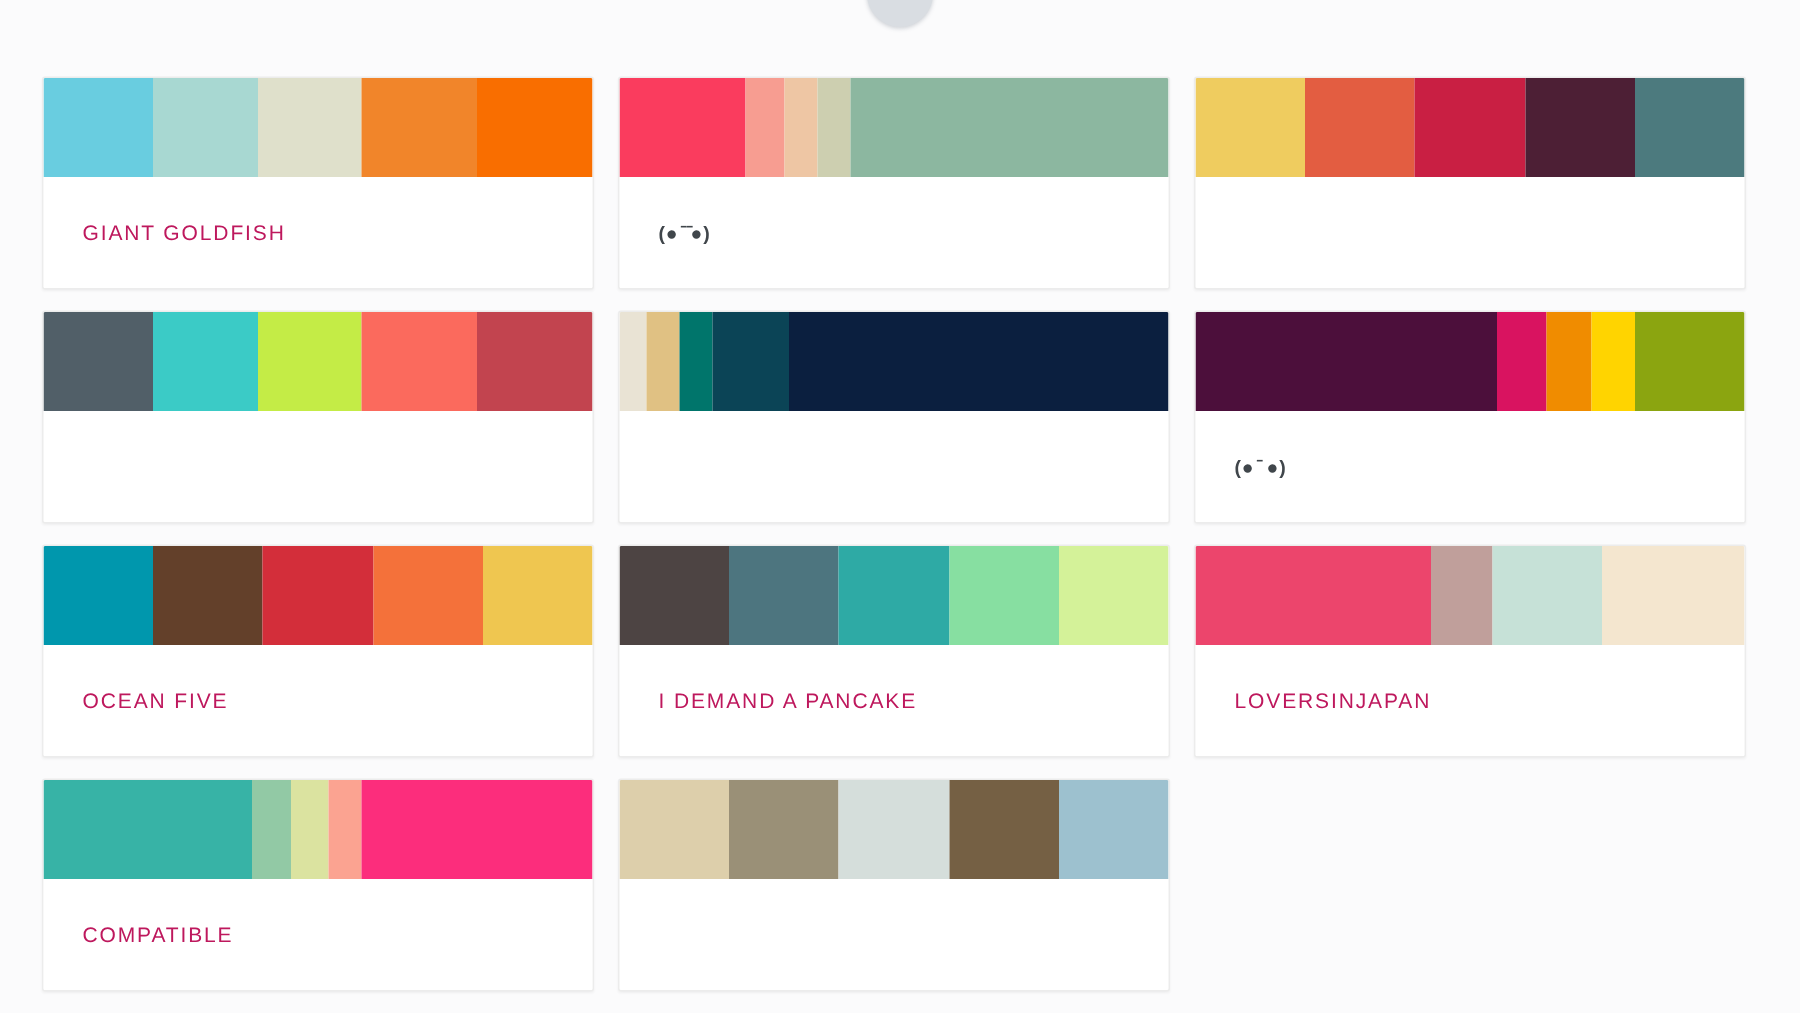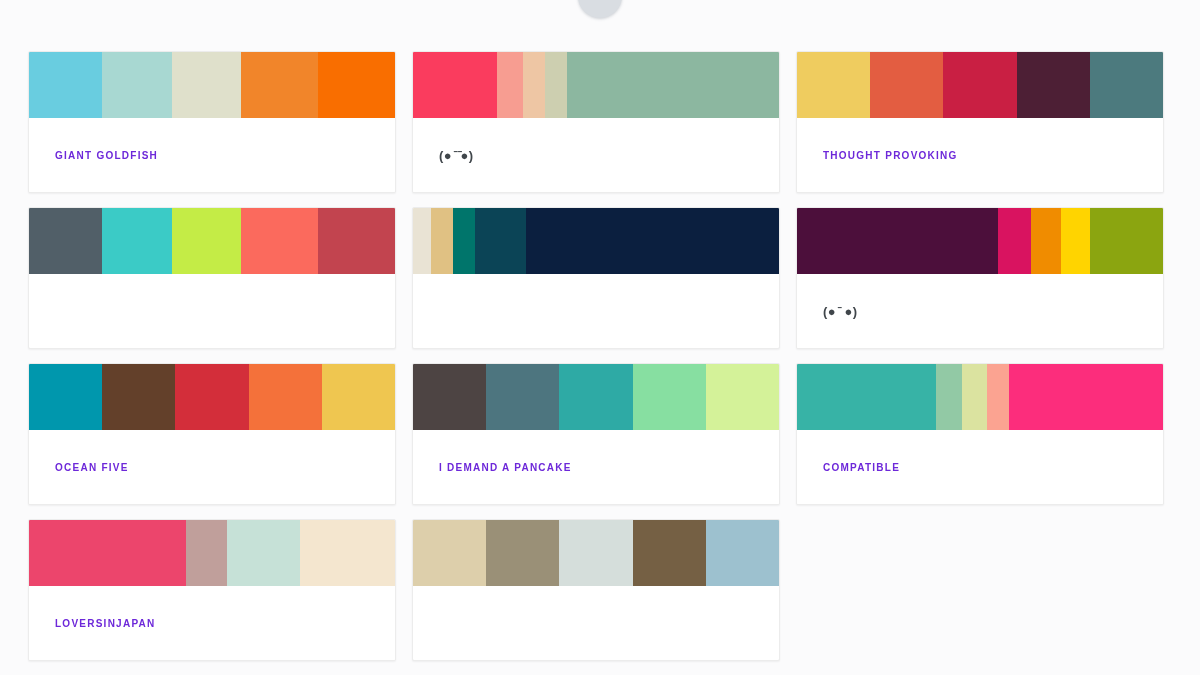--- a/index.html
+++ b/index.html
@@ -67,24 +67,24 @@
 
   .card-footer {
     flex: 1 1 auto;
     display: flex;
     align-items: center;
     padding: 0 26px;
     background: #ffffff;
   }
 
   .palette-name {
-    font-size: 10px;
+    font-size: 14px;
     letter-spacing: 1.25px;
-    font-weight: 700;
-    color: #6d28d9;
+    font-weight: 400;
+    color: #be185d;
     text-transform: uppercase;
     white-space: nowrap;
   }
 
   .palette-name.kaomoji {
     text-transform: none;
     letter-spacing: 0.5px;
     font-size: 13px;
     font-weight: 700;
     color: #40464b;
@@ -121,23 +121,20 @@
       </div>
     </div>
     <div class="palette-card">
       <div class="swatch-strip">
         <div class="swatch" style="background: rgb(239, 204, 95); width: 20%;"></div>
         <div class="swatch" style="background: rgb(227, 93, 65); width: 20%;"></div>
         <div class="swatch" style="background: rgb(201, 31, 67); width: 20%;"></div>
         <div class="swatch" style="background: rgb(77, 31, 53); width: 20%;"></div>
         <div class="swatch" style="background: rgb(76, 122, 126); width: 20%;"></div>
       </div>
-      <div class="card-footer">
-        <span class="palette-name">THOUGHT PROVOKING</span>
-      </div>
     </div>
     <div class="palette-card">
       <div class="swatch-strip">
         <div class="swatch" style="background: rgb(81, 95, 104); width: 20%;"></div>
         <div class="swatch" style="background: rgb(59, 203, 198); width: 19%;"></div>
         <div class="swatch" style="background: rgb(196, 236, 70); width: 19%;"></div>
         <div class="swatch" style="background: rgb(251, 106, 93); width: 21%;"></div>
         <div class="swatch" style="background: rgb(194, 68, 79); width: 21%;"></div>
       </div>
     </div>
@@ -181,43 +178,43 @@
         <div class="swatch" style="background: rgb(46, 170, 165); width: 20%;"></div>
         <div class="swatch" style="background: rgb(135, 223, 161); width: 20%;"></div>
         <div class="swatch" style="background: rgb(212, 242, 153); width: 20%;"></div>
       </div>
       <div class="card-footer">
         <span class="palette-name">I DEMAND A PANCAKE</span>
       </div>
     </div>
     <div class="palette-card">
       <div class="swatch-strip">
+        <div class="swatch" style="background: rgb(236, 69, 108); width: 43%;"></div>
+        <div class="swatch" style="background: rgb(192, 159, 155); width: 11%;"></div>
+        <div class="swatch" style="background: rgb(198, 225, 215); width: 20%;"></div>
+        <div class="swatch" style="background: rgb(244, 230, 207); width: 26%;"></div>
+      </div>
+      <div class="card-footer">
+        <span class="palette-name">LOVERSINJAPAN</span>
+      </div>
+    </div>
+    <div class="palette-card">
+      <div class="swatch-strip">
         <div class="swatch" style="background: rgb(55, 179, 166); width: 38%;"></div>
         <div class="swatch" style="background: rgb(146, 201, 165); width: 7%;"></div>
         <div class="swatch" style="background: rgb(219, 227, 160); width: 7%;"></div>
         <div class="swatch" style="background: rgb(251, 163, 145); width: 6%;"></div>
         <div class="swatch" style="background: rgb(252, 45, 124); width: 42%;"></div>
       </div>
       <div class="card-footer">
         <span class="palette-name">COMPATIBLE</span>
       </div>
     </div>
     <div class="palette-card">
       <div class="swatch-strip">
-        <div class="swatch" style="background: rgb(236, 69, 108); width: 43%;"></div>
-        <div class="swatch" style="background: rgb(192, 159, 155); width: 11%;"></div>
-        <div class="swatch" style="background: rgb(198, 225, 215); width: 20%;"></div>
-        <div class="swatch" style="background: rgb(244, 230, 207); width: 26%;"></div>
-      </div>
-      <div class="card-footer">
-        <span class="palette-name">LOVERSINJAPAN</span>
-      </div>
-    </div>
-    <div class="palette-card">
-      <div class="swatch-strip">
         <div class="swatch" style="background: rgb(221, 207, 171); width: 20%;"></div>
         <div class="swatch" style="background: rgb(154, 144, 119); width: 20%;"></div>
         <div class="swatch" style="background: rgb(213, 222, 219); width: 20%;"></div>
         <div class="swatch" style="background: rgb(117, 96, 68); width: 20%;"></div>
         <div class="swatch" style="background: rgb(157, 193, 207); width: 20%;"></div>
       </div>
     </div>
   </div>
 
 </body></html>

